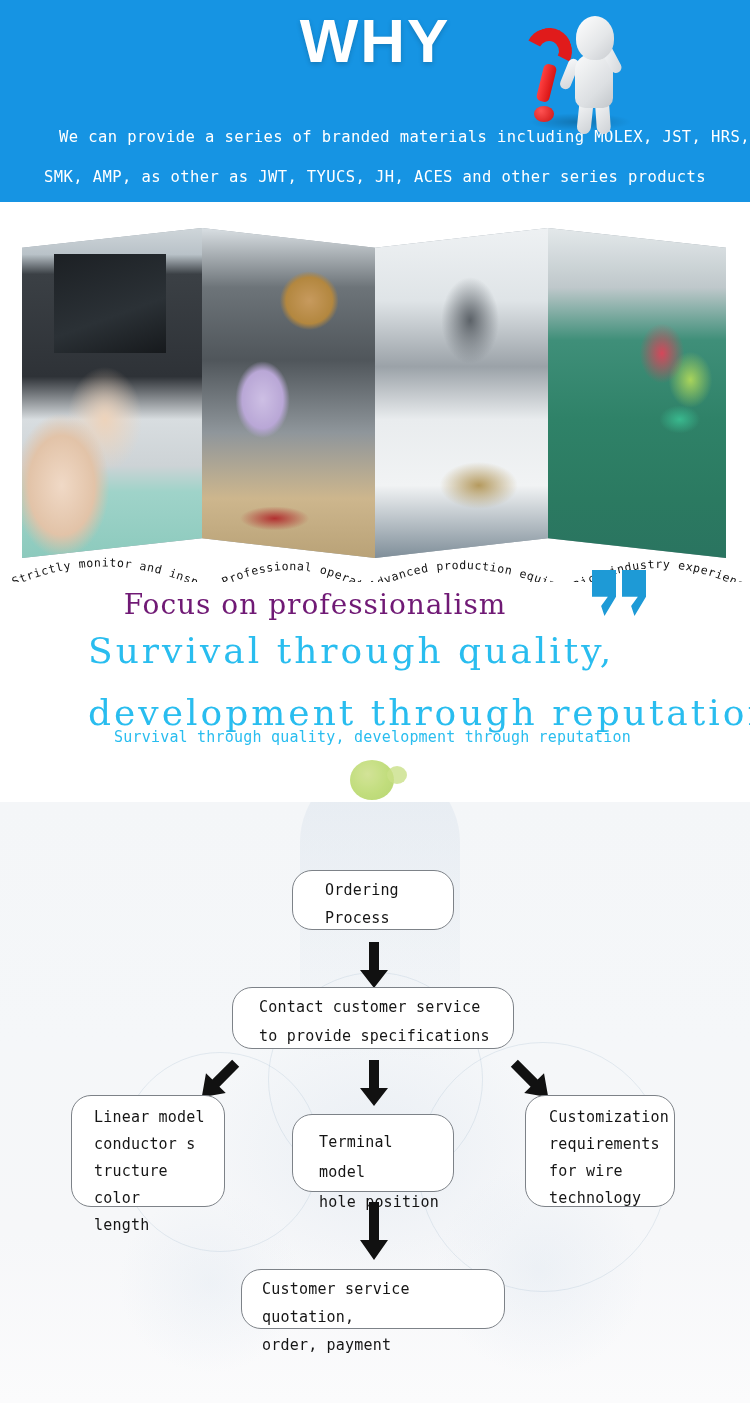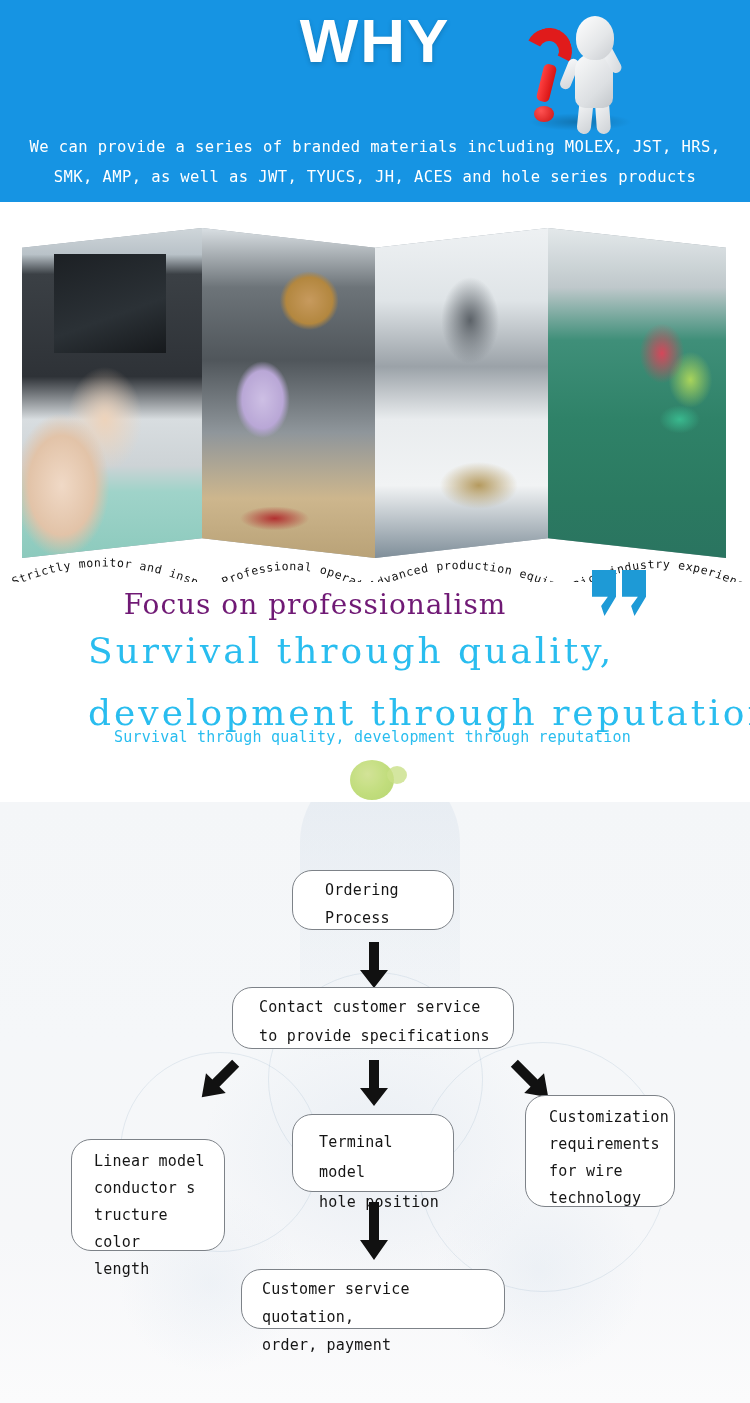--- a/index.html
+++ b/index.html
@@ -44,21 +44,21 @@
   .hdr-line {
     position: absolute;
     left: 0; right: 0;
     text-align: center;
     color: #ffffff;
     font-family: "DejaVu Sans Mono", monospace;
     font-size: 15.5px;
     letter-spacing: 0.4px;
     white-space: nowrap;
   }
-  .hdr-line1 { top: 138px; }
+  .hdr-line1 { top: 128px; text-align: right; }
   .hdr-line2 { top: 168px; }
 
   
   .mascot { position: absolute; left: 520px; top: 10px; width: 120px; height: 125px; }
   .mascot .shadow {
     position: absolute; left: 8px; bottom: 4px; width: 104px; height: 18px;
     background: radial-gradient(ellipse at center, rgba(0,0,0,0.22) 0%, rgba(0,0,0,0) 70%);
   }
   .mascot .head {
     position: absolute; left: 56px; top: 6px; width: 38px; height: 44px;
@@ -253,35 +253,35 @@
     font-size: 15px;
     color: #151515;
     line-height: 31px;
     padding: 8px 14px;
     letter-spacing: 0.2px;
     white-space: pre-line;
   }
 
   .box-order    { left: 292px; top: 68px;  width: 162px; height: 60px; line-height: 28px; padding-top: 5px; padding-left: 32px; }
   .box-contact  { left: 232px; top: 185px; width: 282px; height: 62px; line-height: 29px; padding-top: 5px; padding-left: 26px; }
-  .box-linear   { left: 71px;  top: 293px; width: 154px; height: 112px; line-height: 27px; padding-top: 8px; padding-left: 22px; margin-top: 44px; }
+  .box-linear   { left: 71px;  top: 293px; width: 154px; height: 112px; line-height: 27px; padding-top: 8px; padding-left: 22px; }
   .box-terminal { left: 292px; top: 312px; width: 162px; height: 78px; line-height: 30px; padding-top: 12px; padding-left: 26px; }
   .box-custom   { left: 525px; top: 293px; width: 150px; height: 112px; line-height: 27px; padding-top: 8px; padding-left: 23px; }
   .box-final    { left: 241px; top: 467px; width: 264px; height: 60px; line-height: 28px; padding-top: 5px; padding-left: 20px; }
 
   .arrow { position: absolute; }
   .arrow svg { display: block; }
 </style>
 </head>
 <body>
 
 <div class="header">
   <div class="hdr-why">WHY</div>
   <div class="hdr-line hdr-line1">We can provide a series of branded materials including MOLEX, JST, HRS,</div>
-  <div class="hdr-line hdr-line2">SMK, AMP, as well as JWT, TYUCS, JH, ACES and hole series products</div>
+  <div class="hdr-line hdr-line2">SMK, AMP, as other as JWT, TYUCS, JH, ACES and other series products</div>
 
   <div class="mascot">
     <div class="shadow"></div>
     <div class="qhook"></div>
     <div class="qstem"></div>
     <div class="qdot"></div>
     <div class="armL"></div>
     <div class="legL"></div>
     <div class="legR"></div>
     <div class="body"></div>

